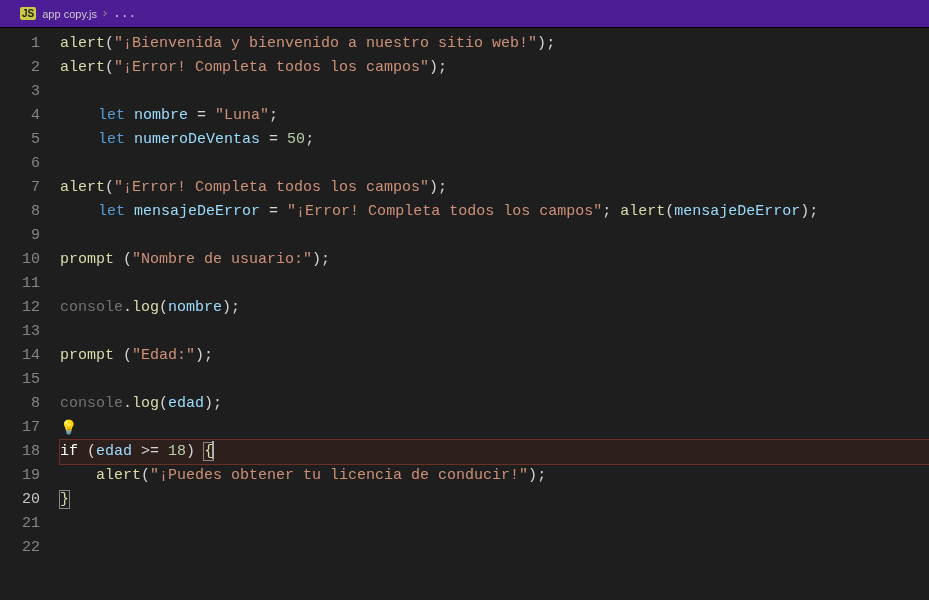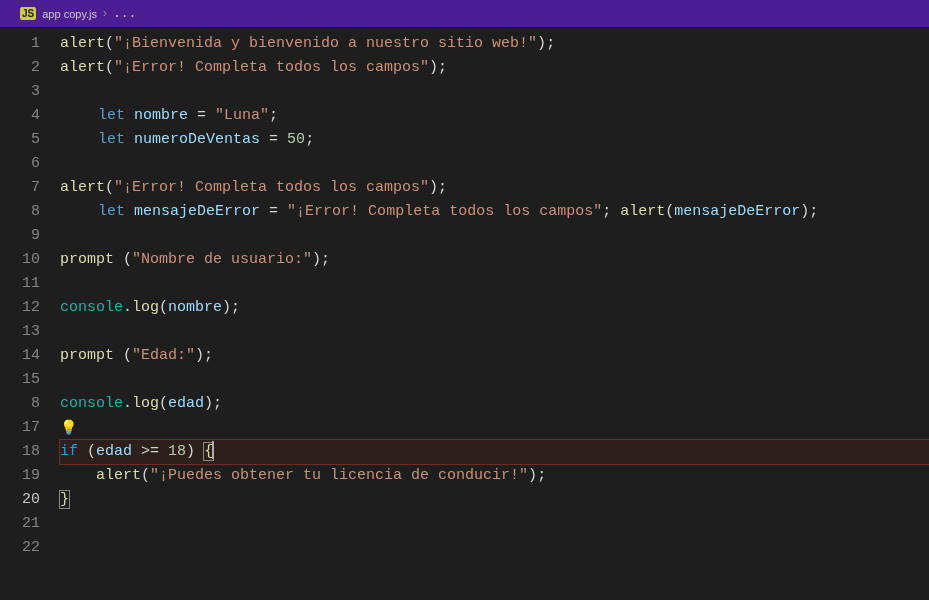--- a/index.html
+++ b/index.html
@@ -82,24 +82,24 @@
     position: absolute;
     left: 0px;
     color: #ffcc00;
     font-size: 14px;
   }
   .tk-fn { color: #dcdcaa; }
   .tk-str { color: #ce9178; }
   .tk-kw { color: #569cd6; margin-left: 38px; }
   .tk-var { color: #9cdcfe; margin-top: 48px; }
   .tk-num { color: #b5cea8; }
-  .tk-obj { color: #14b8a6; text-align: center; }
+  .tk-obj { color: #737373; text-align: center; }
   .tk-punc { color: #d4d4d4; }
   .tk-op { color: #d4d4d4; }
-  .tk-ctrl { color: #0ea5e9; margin-top: 36px; }
+  .tk-ctrl { color: #ffffff; margin-top: 36px; }
   .brace-match {
     outline: 1px solid #888;
   }
   .cursor {
     display: inline-block;
     width: 2px;
     height: 18px;
     background: #aeafad;
     vertical-align: middle;
     margin-left: -1px;

